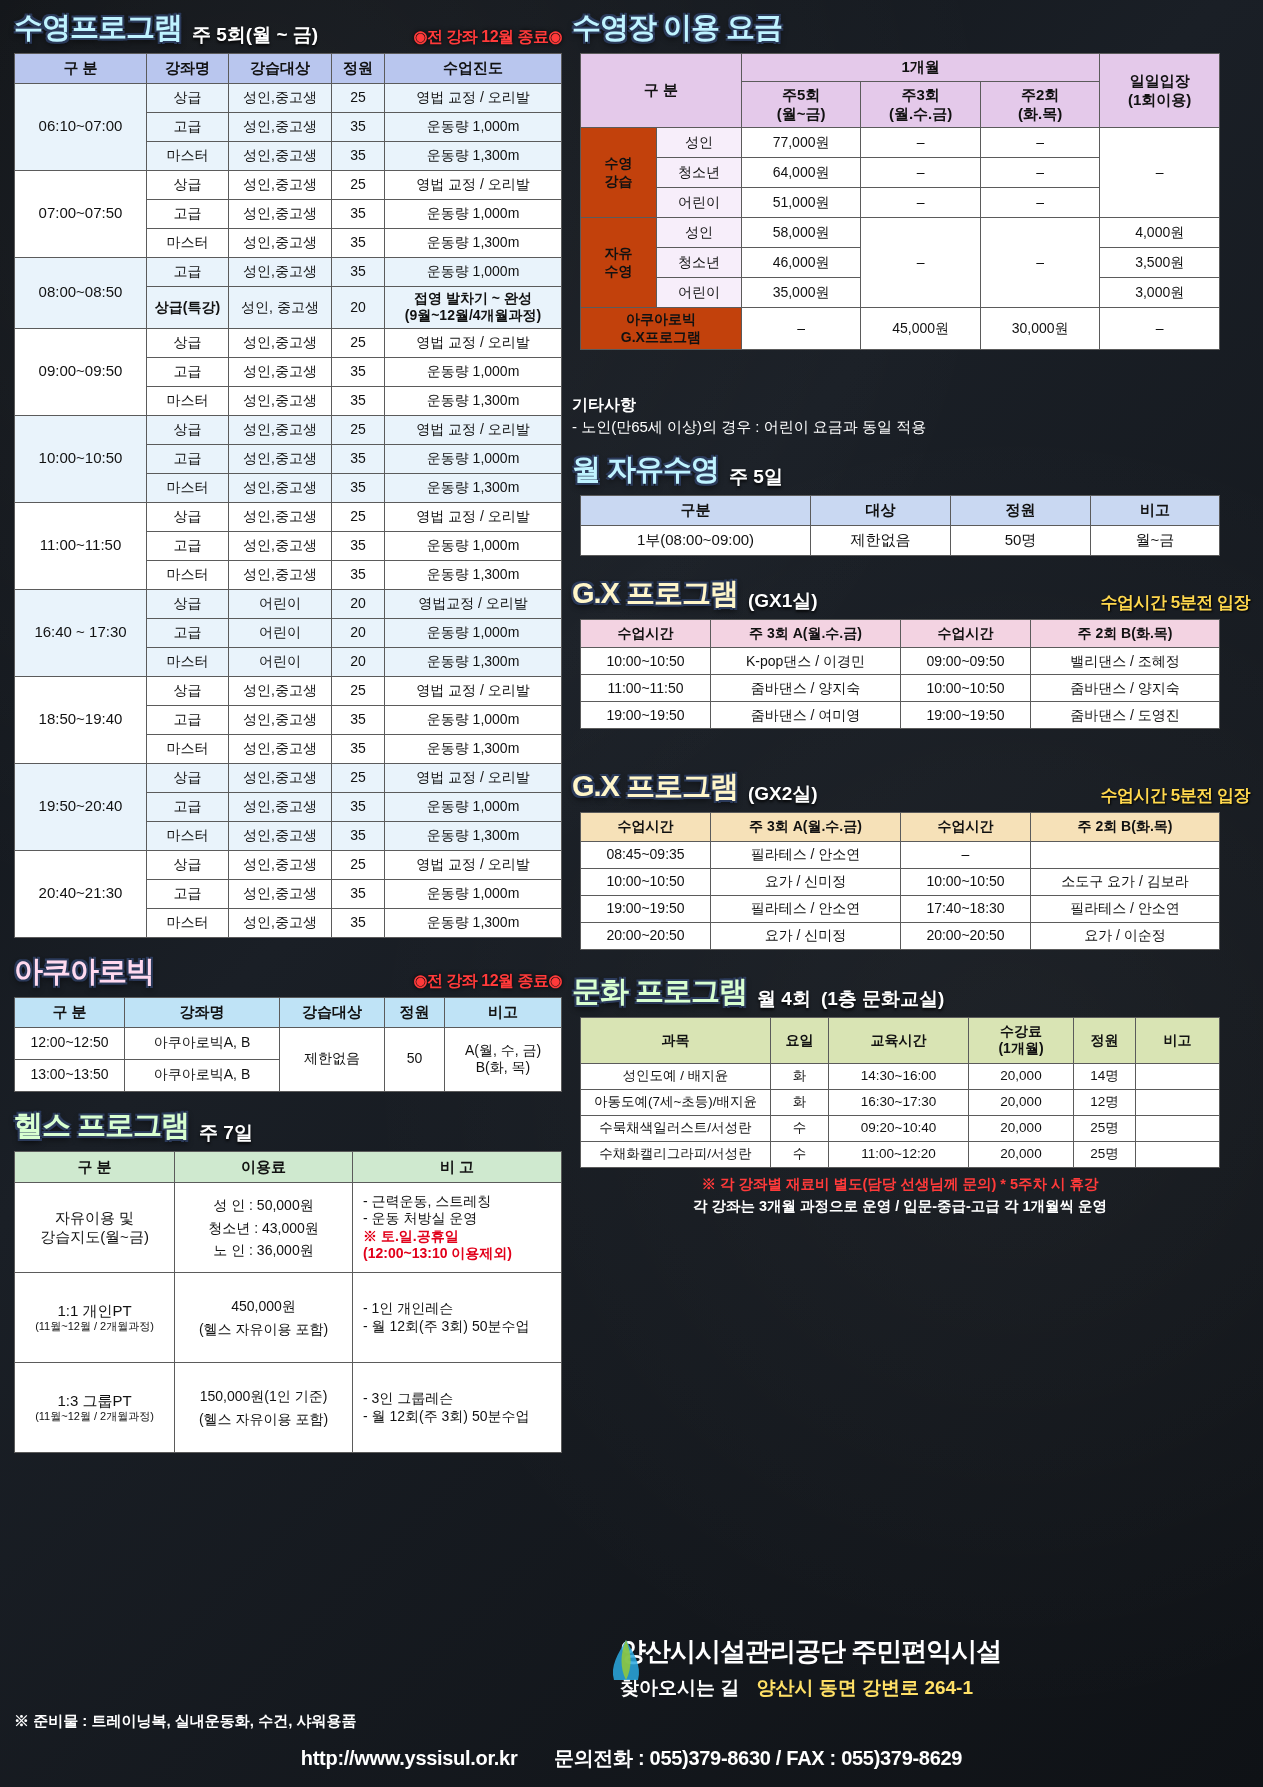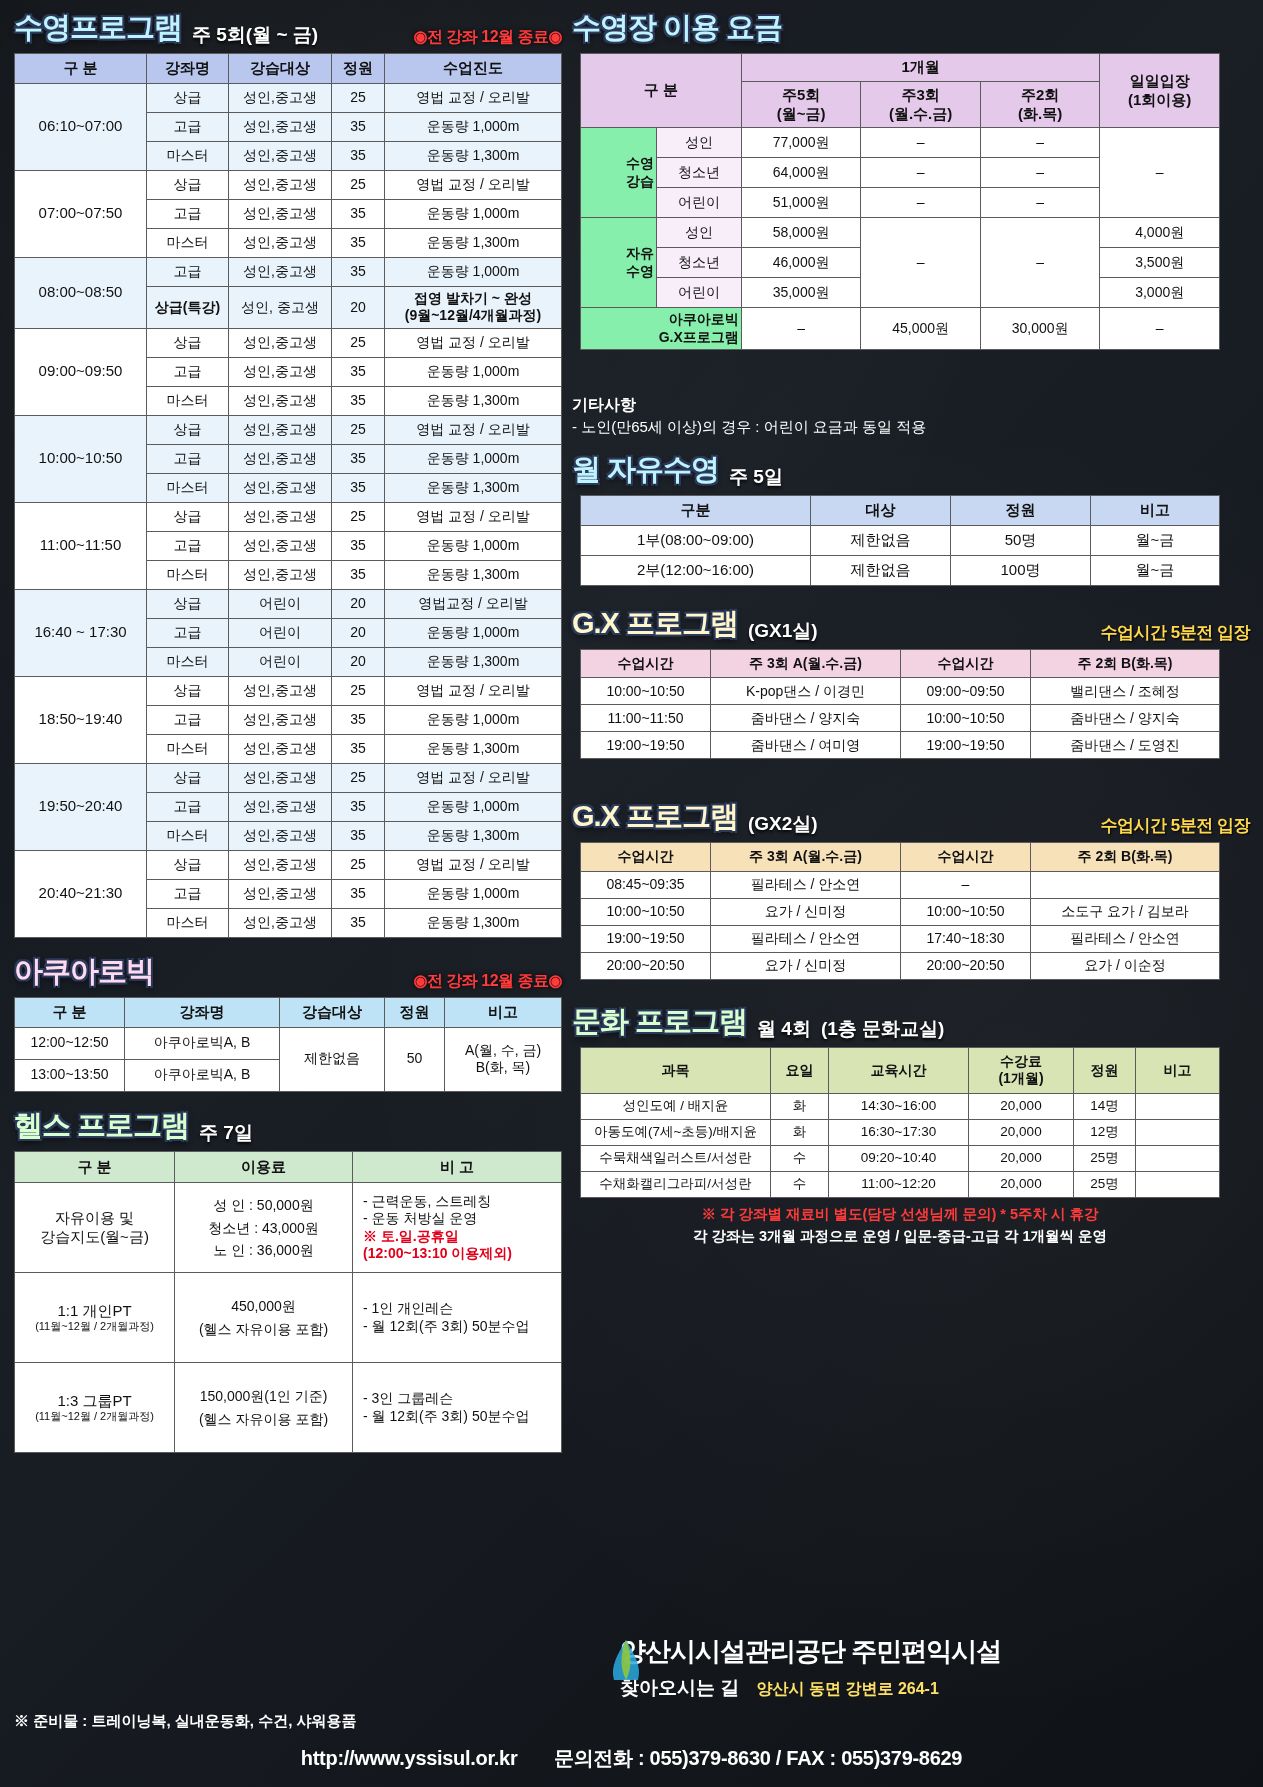--- a/index.html
+++ b/index.html
@@ -82,21 +82,21 @@
   .t-health td { background:#fff; font-size:14px; }
   .t-health .lcell { font-size:15px; }
   .t-health .small { font-size:11px; }
   .redtxt { color:#e2001a; }
   .notebold { font-weight:bold; }
   .lefttxt { text-align:left; padding-left:10px; }
 
   
   .t-fee th { background:#e4c9ea; font-size:15px; padding:4px 2px; }
   .t-fee td { background:#fff; height:30px; font-size:14px;}
-  .t-fee .rowhead { background:#86efac; font-weight:bold;text-align:right; }
+  .t-fee .rowhead { background:#c2410c; font-weight:bold; }
   .t-fee .sub { background:#f7eefa; }
 
   
   .t-free th { background:#c9d8f2; font-size:15px; padding:5px 2px;}
   .t-free td { background:#fff; height:30px; font-size:15px;}
 
   
   .t-gx th { background:#f3d3e2; font-size:14px; padding:5px 2px;}
   .t-gx td { background:#fff; height:27px; font-size:14px;}
   .t-gx2 th { background:#f6e1b8; font-size:14px; padding:5px 2px;}
@@ -113,21 +113,21 @@
 
   .cul-note { text-align:center; margin-top:6px; font-size:14.5px; line-height:1.5; }
   .cul-note .l1 { color:#ff3a3a; font-weight:bold; }
   .cul-note .l2 { color:#ffffff; font-weight:bold; }
   .foot-org {
     position:absolute; left:620px; top:1634px; width:640px;
     color:#fff; font-weight:bold;
   }
   .foot-org .line1 { font-size:26px; letter-spacing:-1px; }
   .foot-org .line2 { font-size:19px; margin-top:6px; }
-  .foot-org .addr { color:#ffe066; font-size:16px; }
+  .foot-org .addr { color:#ffe066; font-size:19px; }
   .logo {
     position:absolute; left:-16px; top:2px; width:44px; height:48px;
   }
   .foot-bar {
     position:absolute; left:0; top:1745px; width:1263px; text-align:center;
     color:#ffffff; font-weight:bold; font-size:20px; letter-spacing:-0.3px;
   }
   .foot-bar .url { color:#ffffff; }
   .prep {
     position:absolute; left:14px; top:1712px; color:#ffffff;
@@ -542,26 +542,20 @@
           <th>비고</th>
         </tr>
       </thead>
       <tbody id="free-body">
           <tr>
             <td>1부(08:00~09:00)</td>
             <td>제한없음</td>
             <td>50명</td>
             <td>월~금</td>
           </tr>
-          <tr>
-            <td>2부(12:00~16:00)</td>
-            <td>제한없음</td>
-            <td>100명</td>
-            <td>월~금</td>
-          </tr>
         </tbody>
     </table>
 
     <div style="height:18px"></div>
 
     <div class="head-row">
       <span class="sec-title yellow">G.X 프로그램</span>
       <span class="sec-sub">(GX1실)</span>
       <span class="badge-note">수업시간 5분전 입장</span>
     </div>

